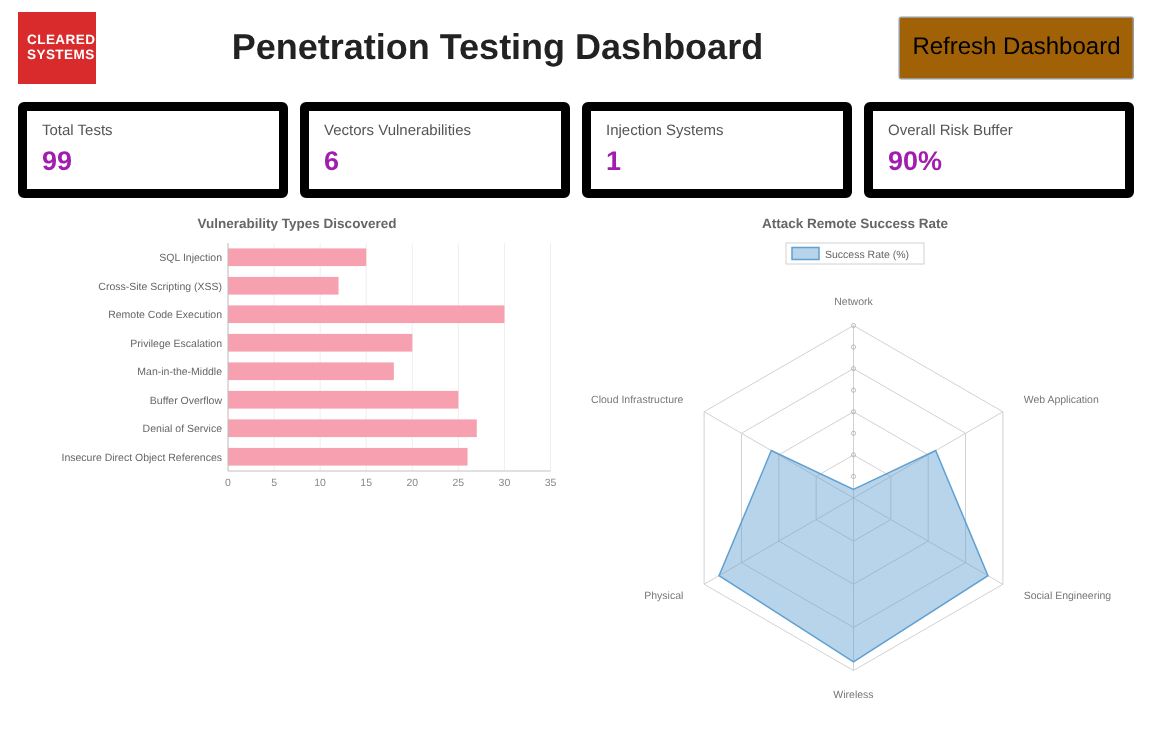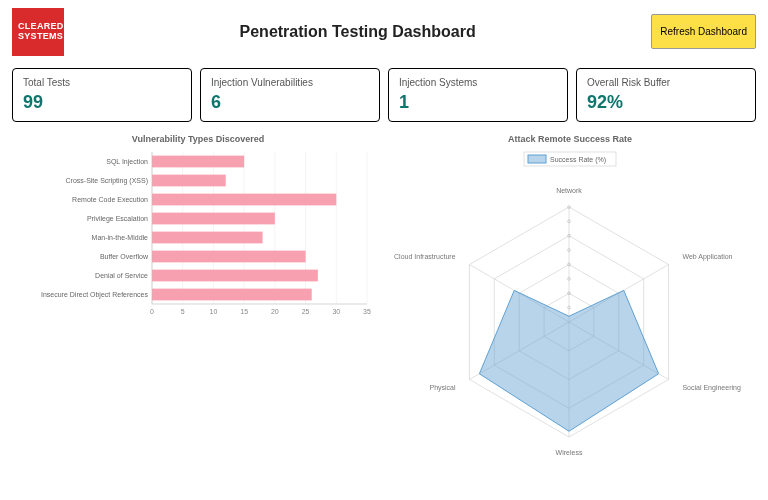--- a/index.html
+++ b/index.html
@@ -24,52 +24,52 @@
     font-size: 9px;
     line-height: 1.1;
     padding: 14px 6px;
     width: 52px;
     text-align: left;
     letter-spacing: 0.3px;
   }
   .title {
     flex: 1;
     text-align: center;
+    font-size: 24px;
+    font-weight: bold;
+    color: #222;
+  }
+  .refresh-btn {
     font-size: 16px;
-    font-weight: bold;
-    color: #222;
-  }
-  .refresh-btn {
-    font-size: 10px;
     padding: 11px 8px;
     border: 1px solid #999;
-    background: #fde047;
+    background: #a16207;
     cursor: pointer;
     border-radius: 2px;
   }
   .cards {
     display: flex;
     gap: 8px;
     padding: 4px 12px 8px 12px;
   }
   .card {
     flex: 1;
-    border: 1px solid #000000;
+    border: 6px solid #000000;
     border-radius: 4px;
     padding: 8px 10px;
   }
   .card-label {
     font-size: 10px;
     color: #555;
     margin-bottom: 4px;
   }
   .card-value {
     font-size: 18px;
     font-weight: bold;
-    color: #0f766e;
+    color: #a21caf;
   }
   .charts {
     display: flex;
     padding: 0 12px;
     gap: 0;
   }
   .chart-panel {
     flex: 1;
     position: relative;
   }
@@ -106,30 +106,30 @@
   <div class="title">Penetration Testing Dashboard</div>
   <button class="refresh-btn">Refresh Dashboard</button>
 </div>
 
 <div class="cards">
   <div class="card">
     <div class="card-label">Total Tests</div>
     <div class="card-value">99</div>
   </div>
   <div class="card">
-    <div class="card-label">Injection Vulnerabilities</div>
+    <div class="card-label">Vectors Vulnerabilities</div>
     <div class="card-value">6</div>
   </div>
   <div class="card">
     <div class="card-label">Injection Systems</div>
     <div class="card-value">1</div>
   </div>
   <div class="card">
     <div class="card-label">Overall Risk Buffer</div>
-    <div class="card-value">92%</div>
+    <div class="card-value">90%</div>
   </div>
 </div>
 
 <div class="charts">
   <div class="chart-panel">
     <div class="chart-title">Vulnerability Types Discovered</div>
     <svg id="bar-svg" width="370" height="180">
         <line x1="140" y1="6" x2="140" y2="158" class="grid-line"></line>
         <text x="140" y="168" class="tick-label" text-anchor="middle">0</text>
         <line x1="170.71428571428572" y1="6" x2="170.71428571428572" y2="158" class="grid-line"></line>

